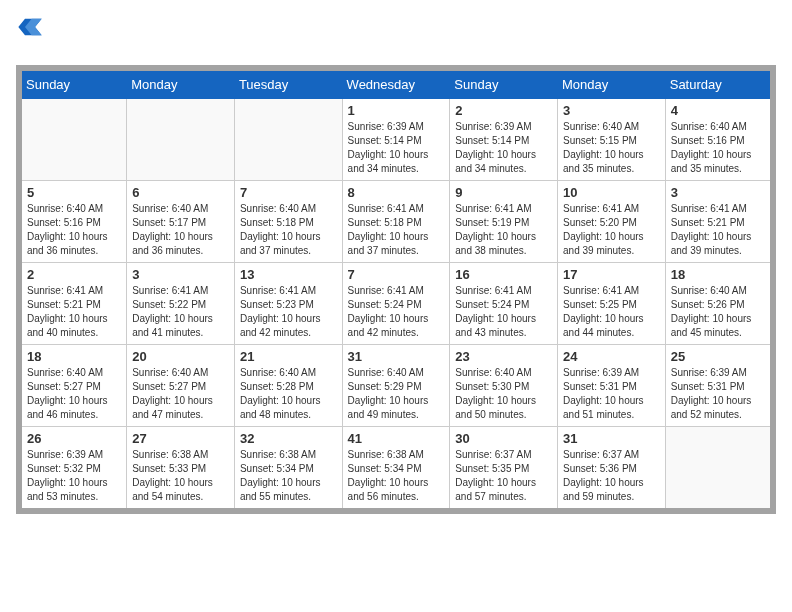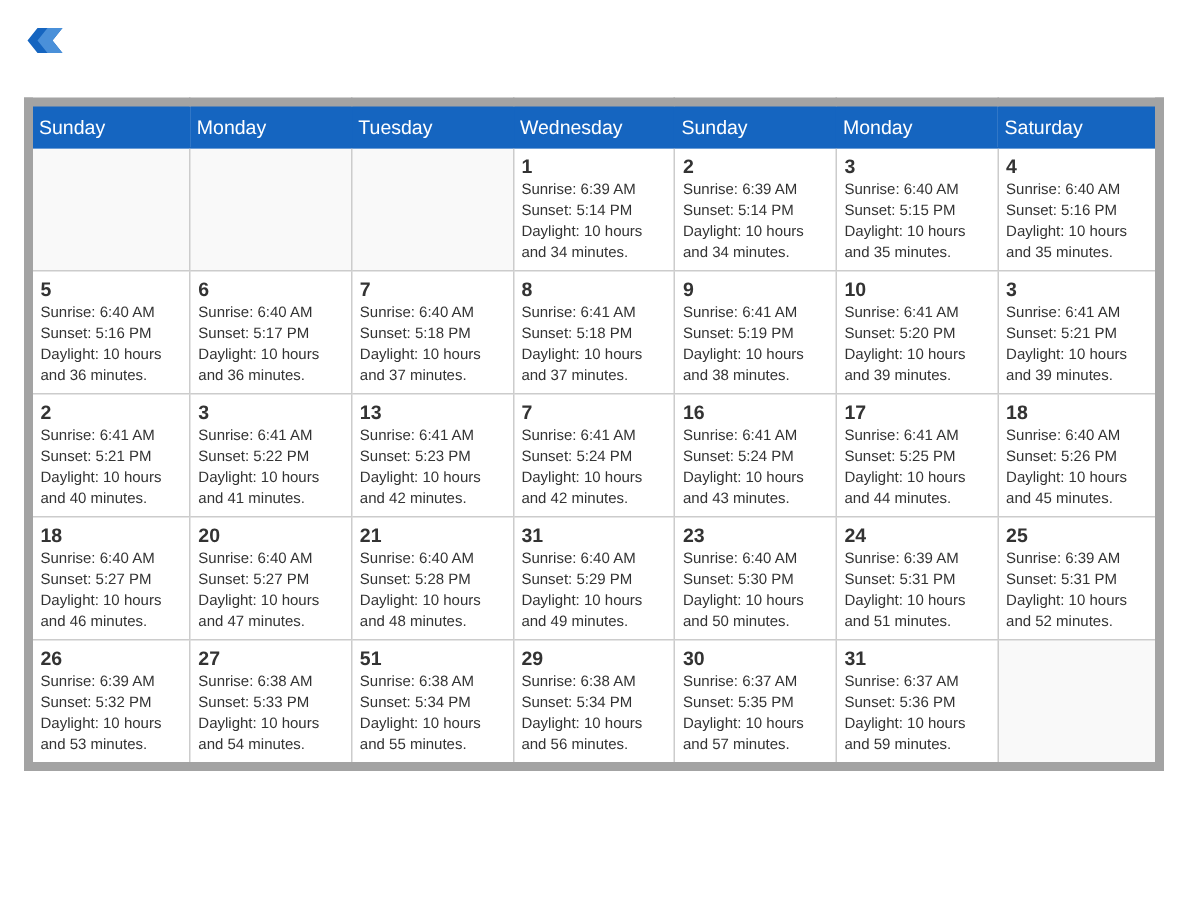--- a/index.html
+++ b/index.html
@@ -228,25 +228,25 @@
       <tr class="week-row">
         <td>
           <span class="day-num">26</span>
           <div class="day-info">Sunrise: 6:39 AM<br>Sunset: 5:32 PM<br>Daylight: 10 hours<br>and 53 minutes.</div>
         </td>
         <td>
           <span class="day-num">27</span>
           <div class="day-info">Sunrise: 6:38 AM<br>Sunset: 5:33 PM<br>Daylight: 10 hours<br>and 54 minutes.</div>
         </td>
         <td>
-          <span class="day-num">51</span>
+          <span class="day-num">32</span>
           <div class="day-info">Sunrise: 6:38 AM<br>Sunset: 5:34 PM<br>Daylight: 10 hours<br>and 55 minutes.</div>
         </td>
         <td>
-          <span class="day-num">29</span>
+          <span class="day-num">41</span>
           <div class="day-info">Sunrise: 6:38 AM<br>Sunset: 5:34 PM<br>Daylight: 10 hours<br>and 56 minutes.</div>
         </td>
         <td>
           <span class="day-num">30</span>
           <div class="day-info">Sunrise: 6:37 AM<br>Sunset: 5:35 PM<br>Daylight: 10 hours<br>and 57 minutes.</div>
         </td>
         <td>
           <span class="day-num">31</span>
           <div class="day-info">Sunrise: 6:37 AM<br>Sunset: 5:36 PM<br>Daylight: 10 hours<br>and 59 minutes.</div>
         </td>

